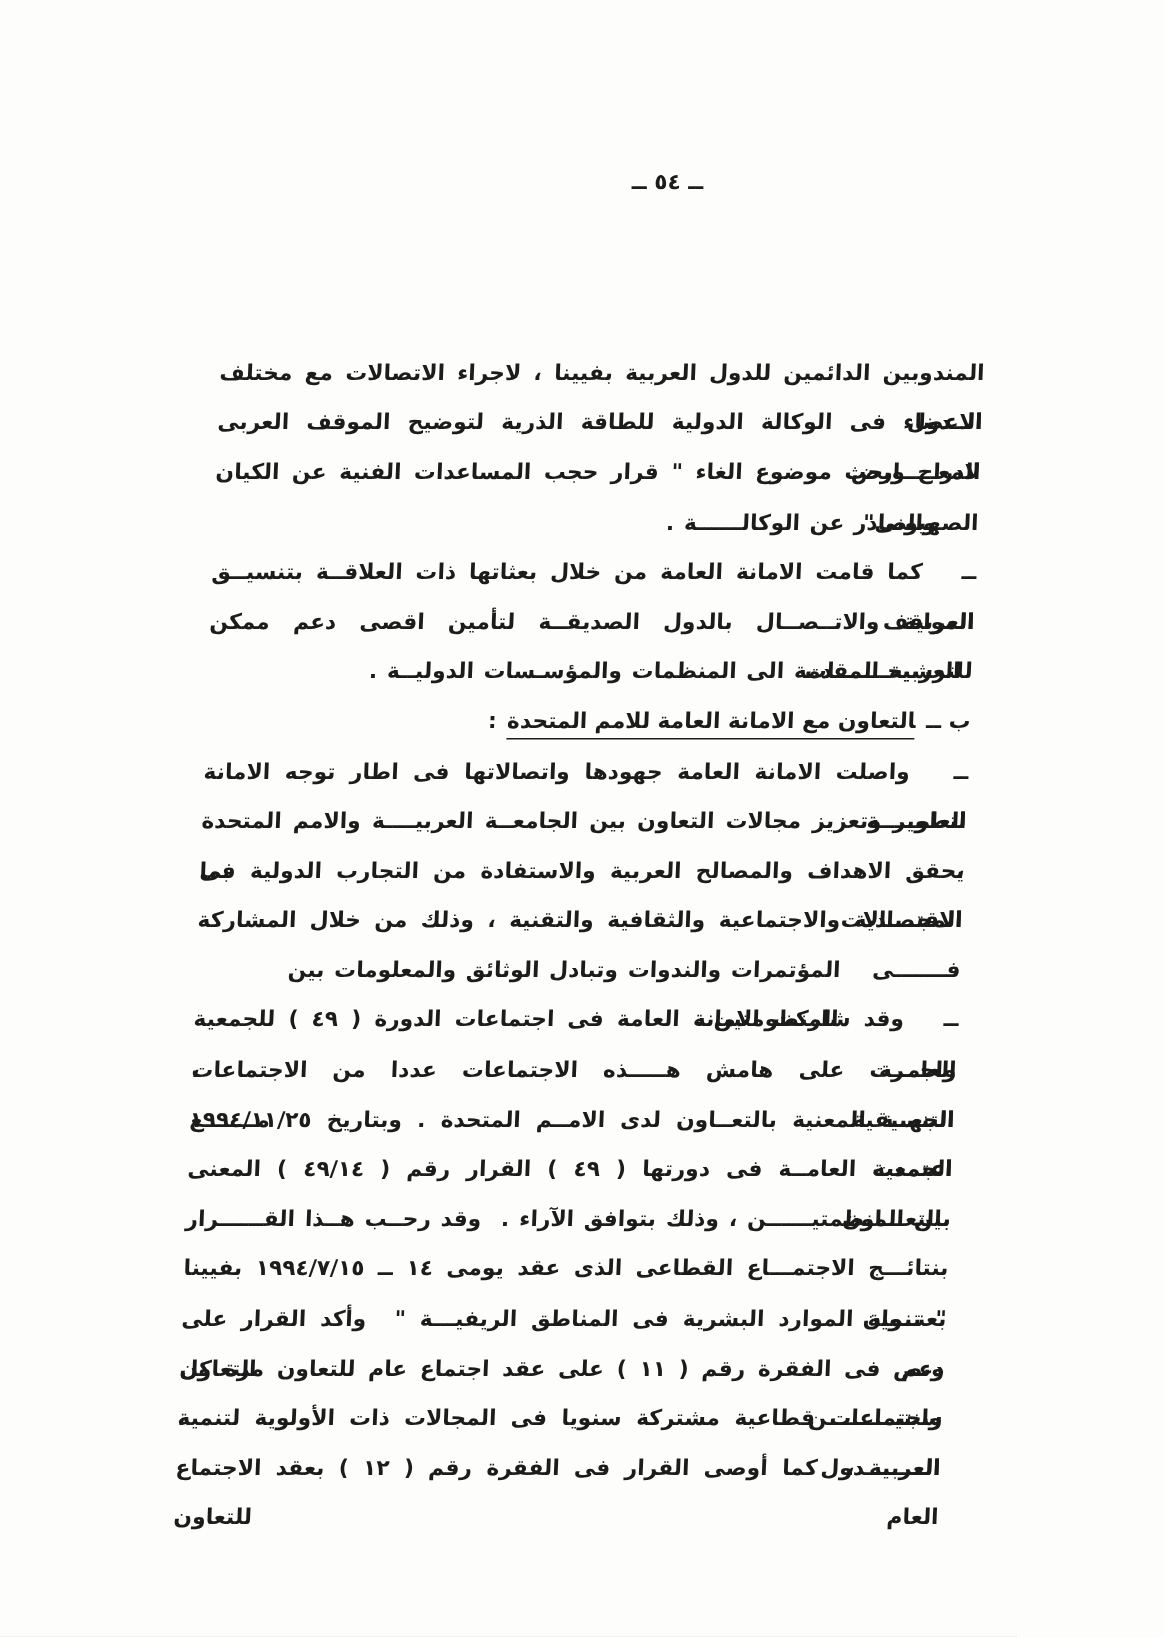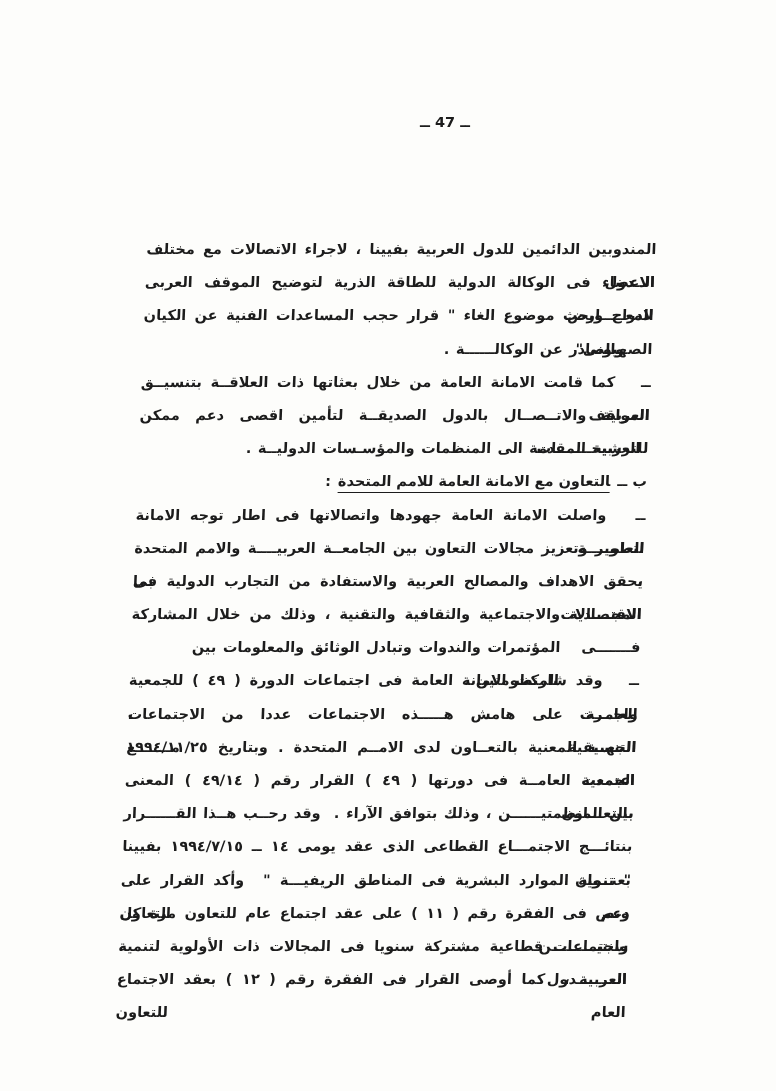--- a/index.html
+++ b/index.html
@@ -59,21 +59,21 @@
     border-bottom:1.6px solid #1c1c1c;
     padding-bottom:2.5px;
   }
   .heading-line .hd-colon{margin-right:7px;}
 </style>
 </head>
 <body>
 
 <div class="page">
 
-  <div class="page-number">ــ 47 ــ</div>
+  <div class="page-number">ــ ٥٤ ــ</div>
 
   <div class="text-block">
 
     <div class="line">المندوبين الدائمين للدول العربية بفيينا ، لاجراء الاتصالات مع مختلف الــدول</div>
     <div class="line">الاعضاء فى الوكالة الدولية للطاقة الذرية لتوضيح الموقف العربى المعـــــارض</div>
     <div class="line">لادراج وبحث موضوع الغاء " قرار حجب المساعدات الفنية عن الكيان الصهيونى"</div>
     <div class="line short pr-28">والصادر عن الوكالــــــة .</div>
 
     <div class="line">ــ&nbsp;&nbsp; كما قامت الامانة العامة من خلال بعثاتها ذات العلاقــة بتنسيــق المواقف</div>
     <div class="line">العربية والاتــصــال بالدول الصديقــة لتأمين اقصى دعم ممكن للترشيحـــــــات</div>

